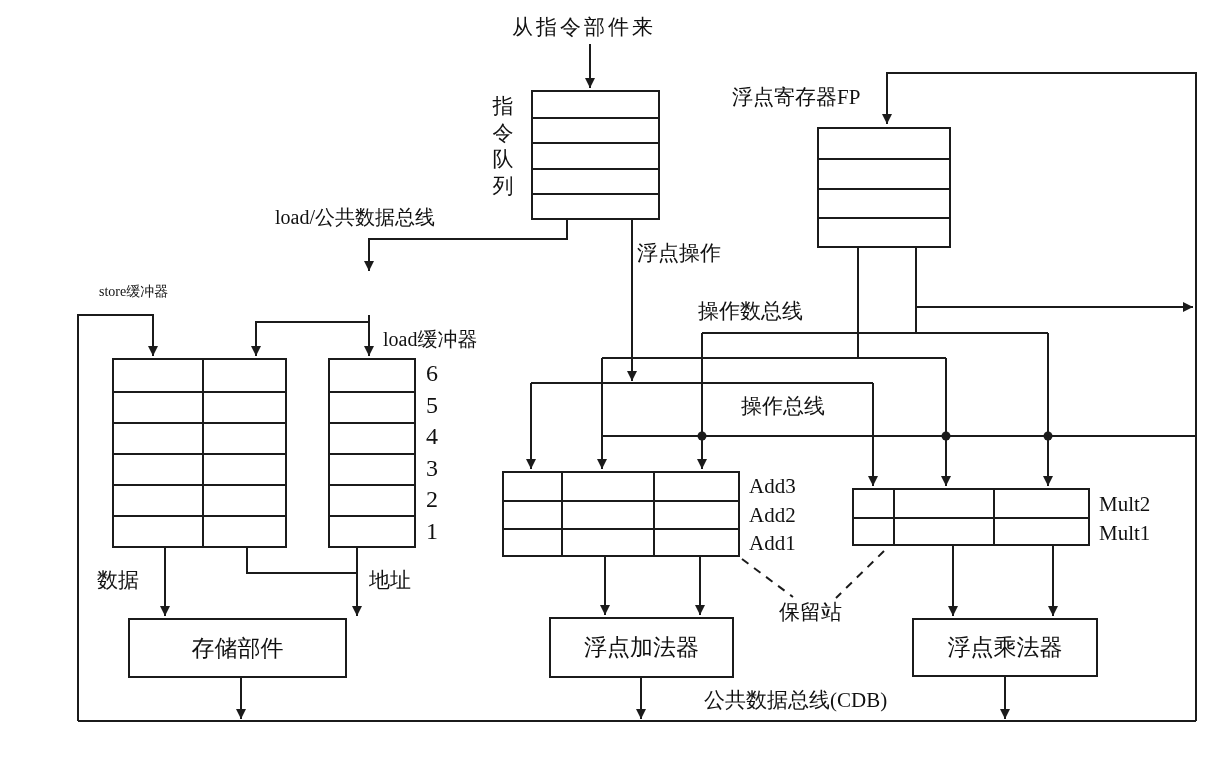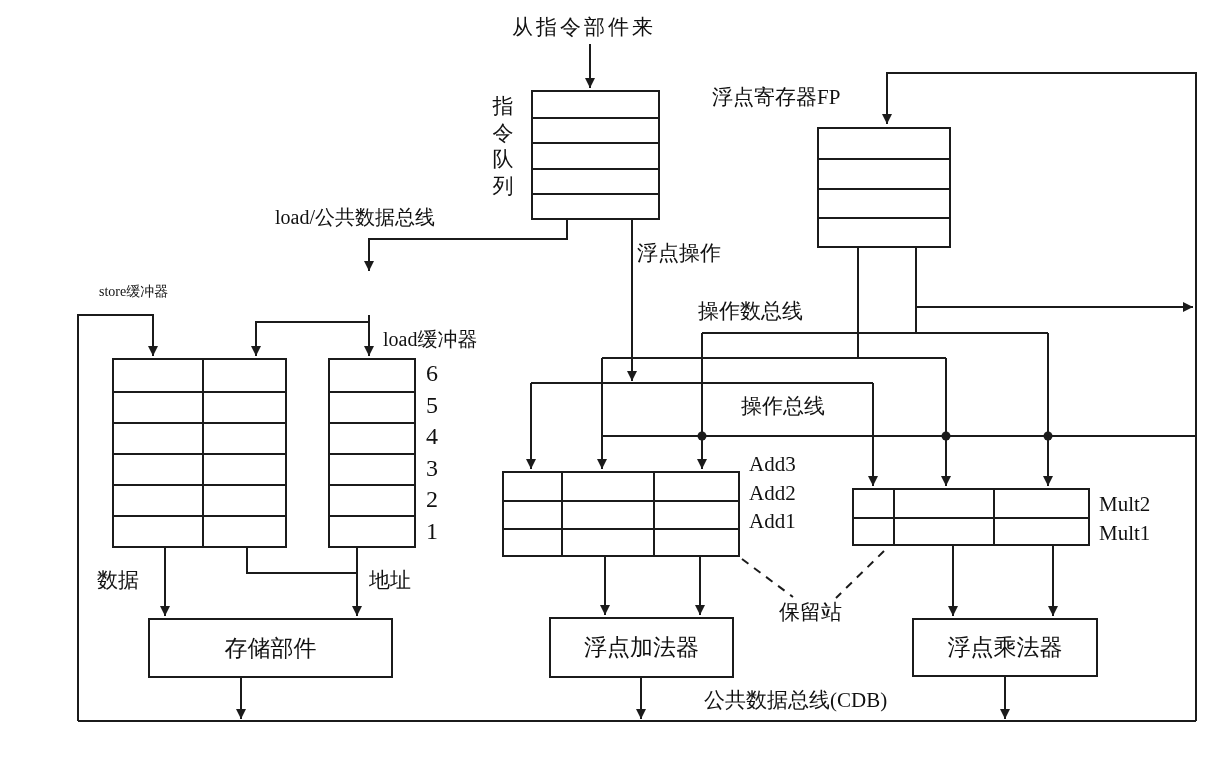--- a/index.html
+++ b/index.html
@@ -177,35 +177,35 @@
 
   <div class="grid-box" style="left: 852px; top: 488px; width: 238px; height: 58px; grid-template-rows: repeat(2, 1fr); grid-template-columns: 40fr 101fr 97fr;">
       <div class="cell"></div>
       <div class="cell" style="border-left: 2px solid var(--line);"></div>
       <div class="cell" style="border-left: 2px solid var(--line);"></div>
       <div class="cell" style="border-top: 2px solid var(--line);"></div>
       <div class="cell" style="border-top: 2px solid var(--line); border-left: 2px solid var(--line);"></div>
       <div class="cell" style="border-top: 2px solid var(--line); border-left: 2px solid var(--line);"></div>
     </div>
 
-  <div class="tbox" style="left:148px;top:618px;width:245px;height:60px;">
+  <div class="tbox" style="left:128px;top:618px;width:219px;height:60px;">
     <span>存储部件</span>
   </div>
   <div class="tbox" style="left:549px;top:617px;width:185px;height:61px;">
     <span>浮点加法器</span>
   </div>
   <div class="tbox" style="left:912px;top:618px;width:186px;height:59px;">
     <span>浮点乘法器</span>
   </div>
 
   <div class="lbl" style="left:512px;top:15px;letter-spacing:3px;">从指令部件来</div>
 
   <div class="lbl vlbl" style="left:491px;top:93px;">指令队列</div>
 
-  <div class="lbl" style="left:712px;top:85px;text-align:center;">浮点寄存器FP</div>
+  <div class="lbl" style="left:732px;top:85px;text-align:center;">浮点寄存器FP</div>
 
   <div class="lbl" style="left:275px;top:206px;font-size:20px;">load/公共数据总线</div>
 
   <div class="lbl" style="left:99px;top:284px;font-size:14px;">store缓冲器</div>
 
   <div class="lbl" style="left:383px;top:328px;font-size:20px;">load缓冲器</div>
 
   <div class="lbl" style="left:637px;top:241px;">浮点操作</div>
 
   <div class="lbl" style="left:698px;top:299px;">操作数总线</div>
@@ -214,21 +214,21 @@
 
   <div class="lbl stack" style="left:420px;top:358px;width:24px;font-size:24px;line-height:31.6px;text-align:center;">
     <div>6</div>
     <div>5</div>
     <div>4</div>
     <div>3</div>
     <div>2</div>
     <div>1</div>
   </div>
 
-  <div class="lbl stack" style="left:749px;top:450px;line-height:28.6px;">
+  <div class="lbl stack" style="left:749px;top:472px;line-height:28.6px;">
     <div>Add3</div>
     <div>Add2</div>
     <div>Add1</div>
   </div>
 
   <div class="lbl stack" style="left:1099px;top:490px;line-height:29px;">
     <div>Mult2</div>
     <div>Mult1</div>
   </div>
 

